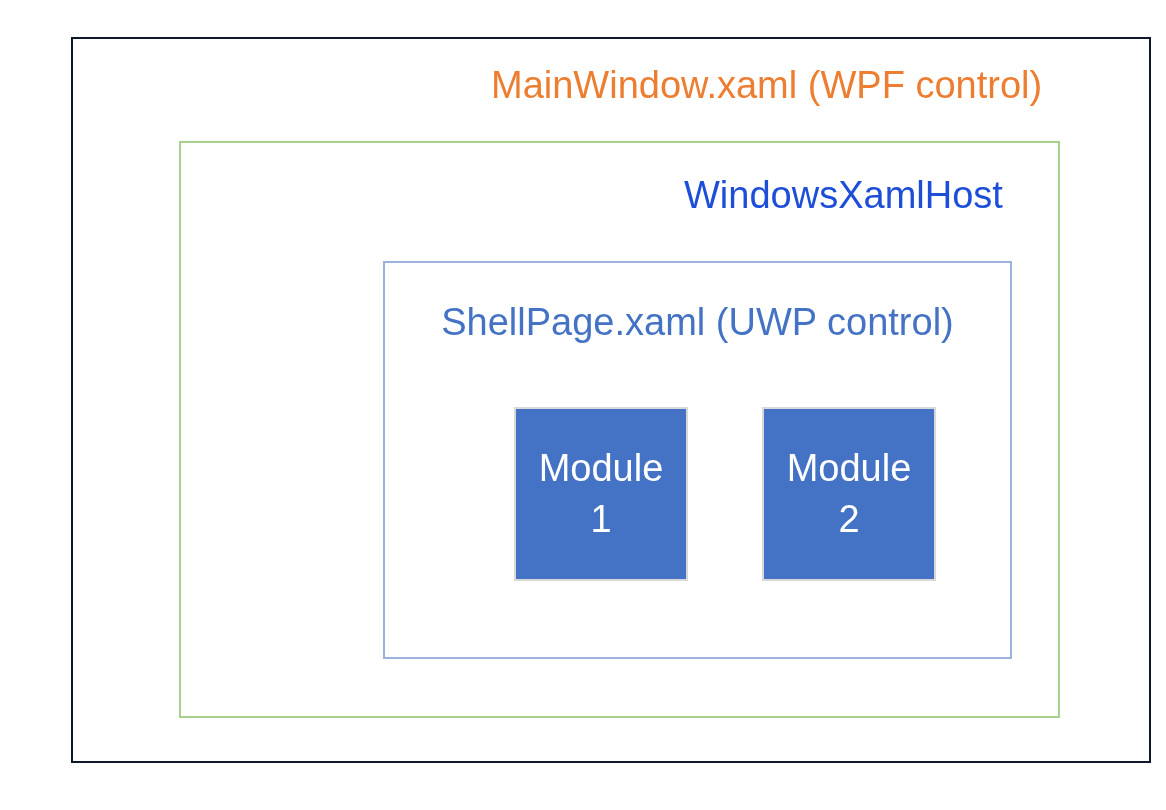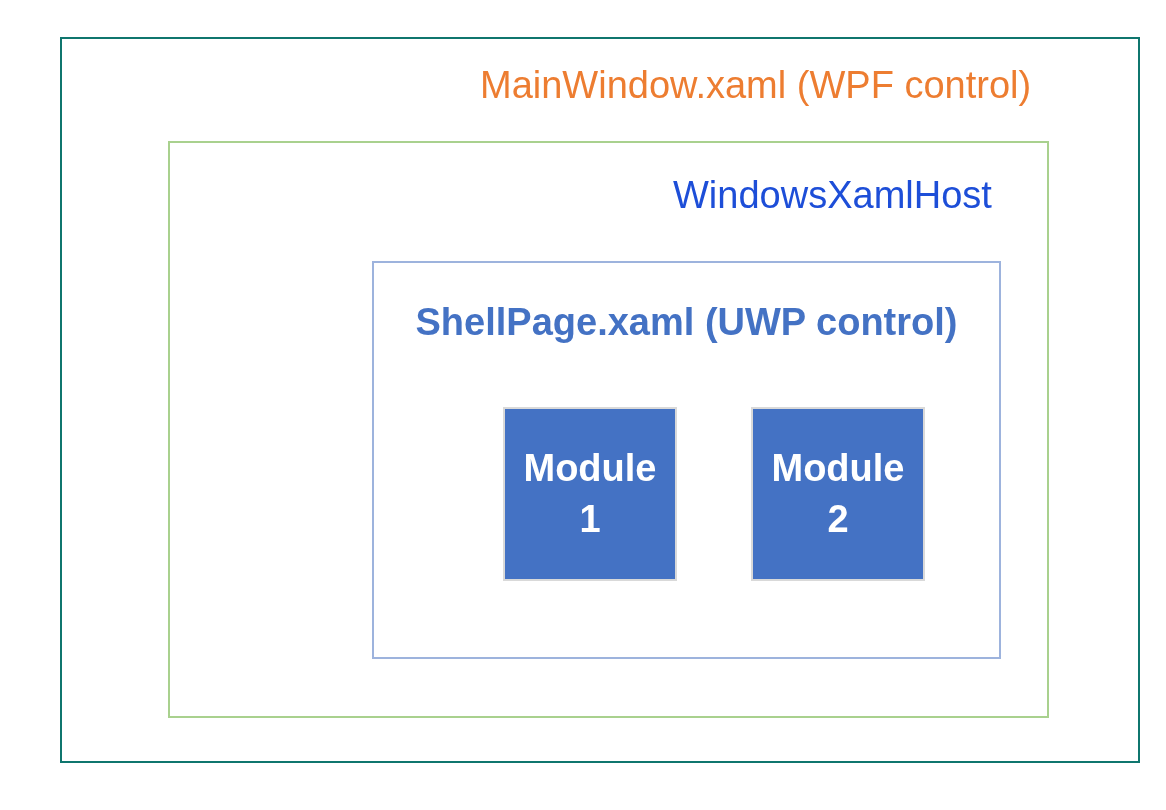--- a/index.html
+++ b/index.html
@@ -15,25 +15,25 @@
     font-family: "Liberation Sans", sans-serif;
     overflow: hidden;
   }
   .box {
     position: absolute;
     box-sizing: border-box;
     background: transparent;
   }
   
   .outer-box {
-    left: 60px;
+    left: 71px;
     top: 37px;
     width: 1080px;
     height: 726px;
-    border: 2px solid #0f766e;
+    border: 2px solid #0f172a;
   }
   .outer-label {
     position: absolute;
     left: 418px;
     top: 25px;
     font-size: 38px;
     line-height: 1.15;
     color: #ED7D31;
     white-space: nowrap;
   }
@@ -54,21 +54,20 @@
     color: #1d4ed8;
     white-space: nowrap;
   }
   
   .shell-box {
     left: 202px;
     top: 118px;
     width: 629px;
     height: 398px;
     border: 2px solid #9DB3DD;
-    font-weight: bold;
   }
   .shell-label {
     position: absolute;
     left: 0;
     right: 0;
     top: 38px;
     text-align: center;
     font-size: 38px;
     line-height: 1.15;
     color: #4472C4;

